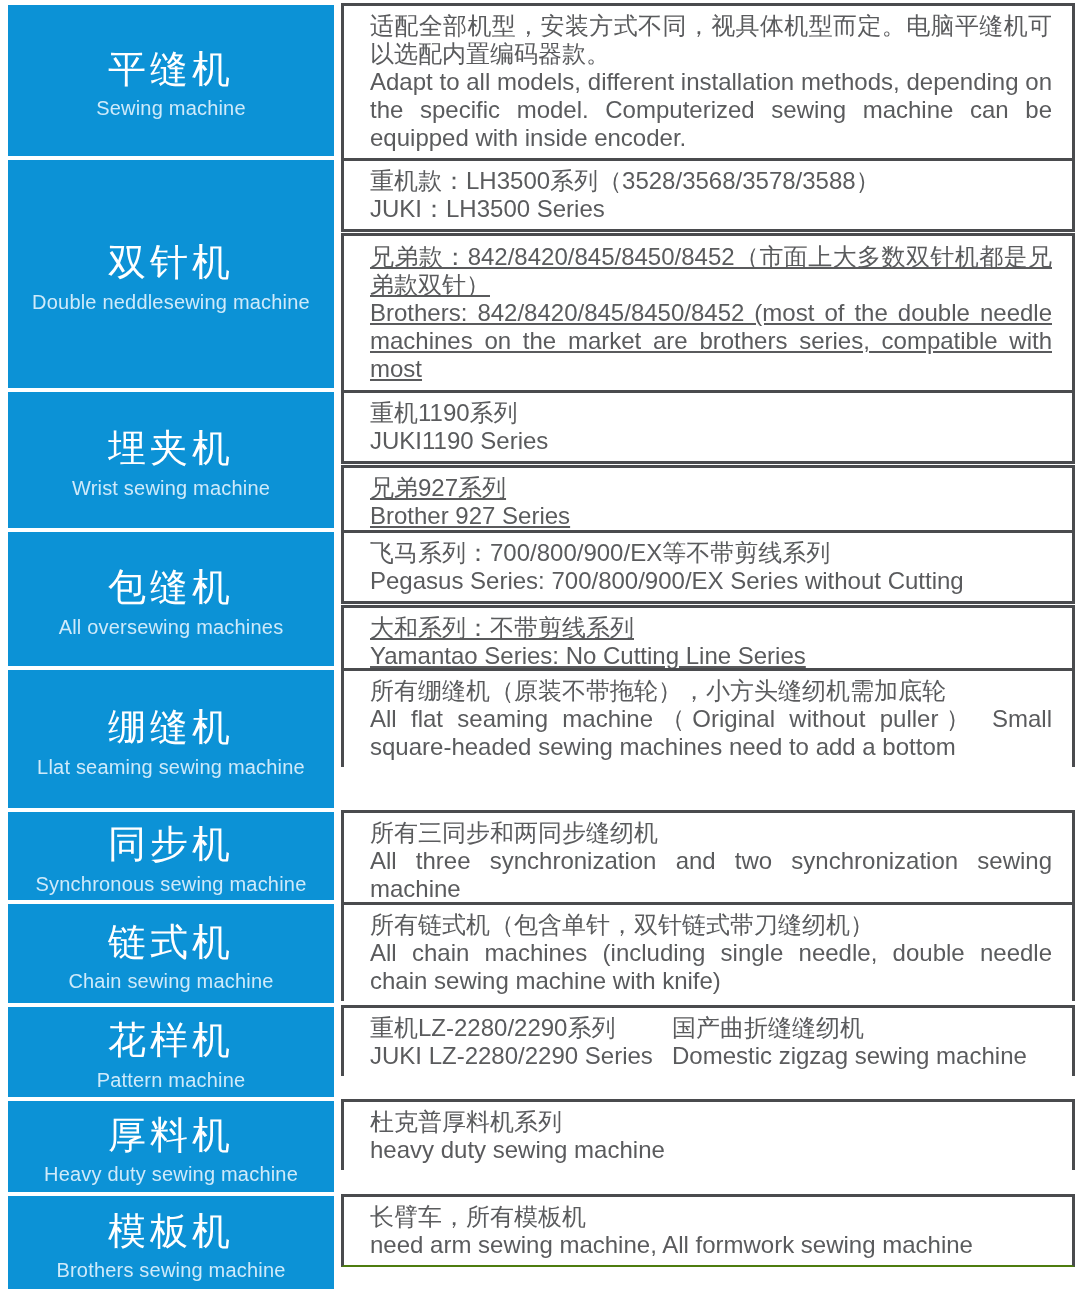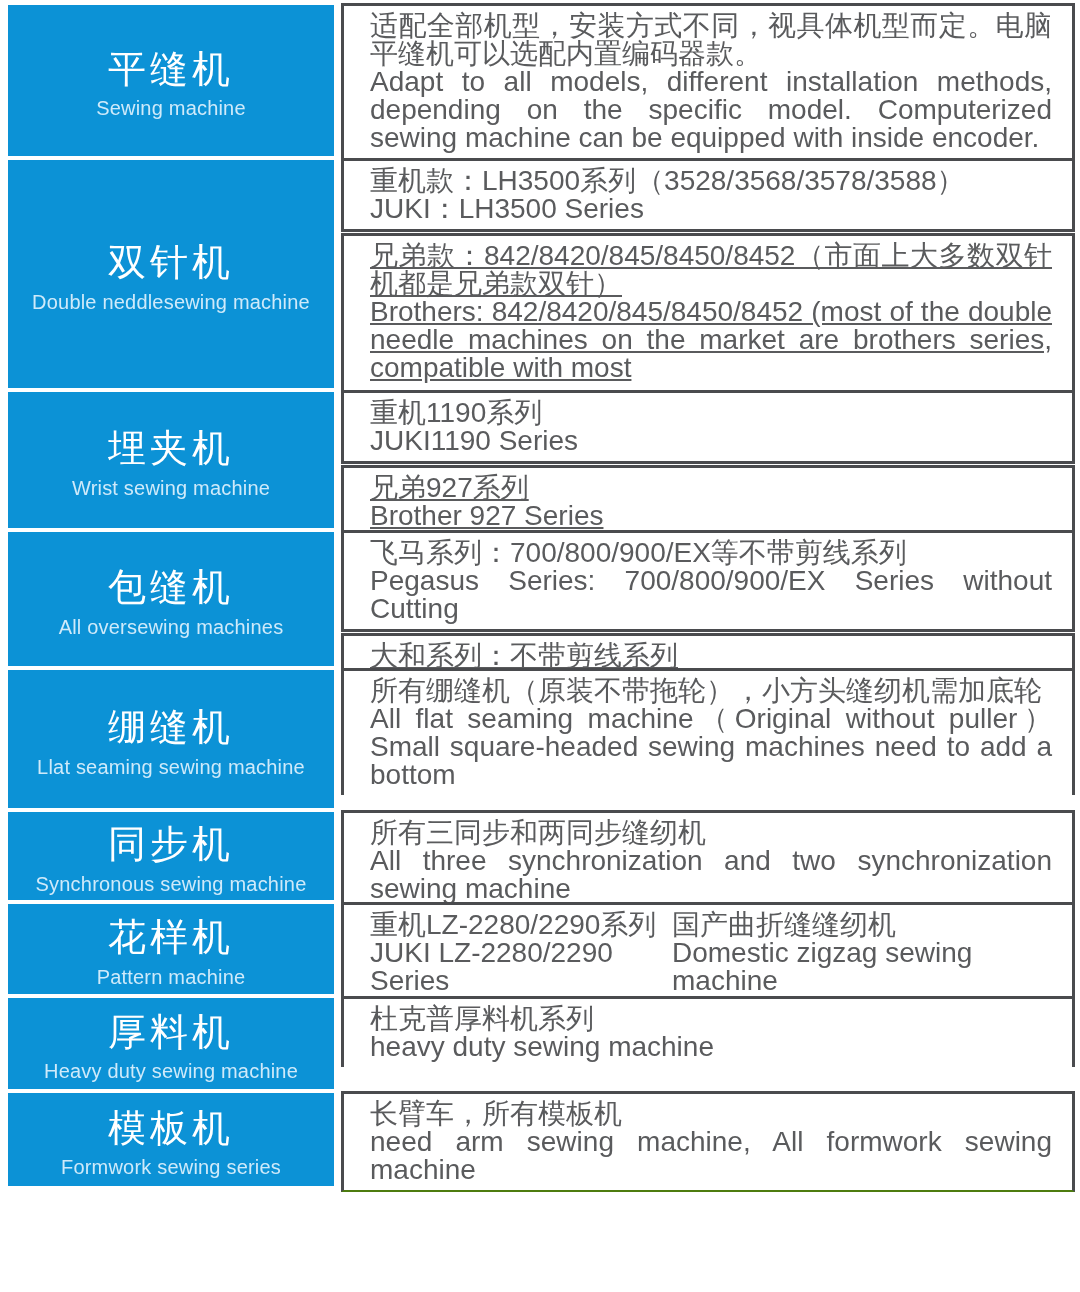--- a/index.html
+++ b/index.html
@@ -39,23 +39,23 @@
     letter-spacing:0.2px;
   }
   
   .specs{flex:1;display:flex;flex-direction:column;min-width:0;}
   .cell{
     box-sizing:border-box;
     border:3px solid #4a4b4e;
     border-bottom:none;
     padding:6px 20px 6px 26px;
     color:#5a5b5d;
-    font-size:28px;
+    font-size:24px;
     line-height:28px;
-    display:flex;flex-direction:column;
+    display:flex;flex-direction:column;justify-content:center;
     background:#ffffff;
   }
   .cell.sub-first{border-bottom:3px solid #4a4b4e;}
   .cell + .cell{margin-top:1px;flex:1;text-decoration:underline;}
   .group:last-child .cell:last-child{border-bottom:2px solid #4d7c0f;}
   .cell p{margin:0;text-align:justify;}
   .cols{display:flex;}
   .cols .col{min-width:0;}
   .cols .col:first-child{width:302px;flex:0 0 302px;}
   .cols .col p{text-align:left;}
@@ -148,20 +148,32 @@
       <div class="type-en">Synchronous sewing machine</div>
     </div>
     <div class="specs">
       <div class="cell">
         <p>所有三同步和两同步缝纫机</p>
         <p>All three synchronization and two synchronization sewing machine</p>
       </div>
     </div>
   </div>
 
+  <div class="group" style="height:103px">
+    <div class="type-cell">
+      <div class="type-zh">链式机</div>
+      <div class="type-en">Chain sewing machine</div>
+    </div>
+    <div class="specs">
+      <div class="cell">
+        <p>所有链式机（包含单针，双针链式带刀缝纫机）</p>
+        <p>All chain machines (including single needle, double needle chain sewing machine with knife)</p>
+      </div>
+    </div>
+  </div>
 
   <div class="group" style="height:94px">
     <div class="type-cell">
       <div class="type-zh">花样机</div>
       <div class="type-en">Pattern machine</div>
     </div>
     <div class="specs">
       <div class="cell">
         <div class="cols">
           <div class="col">
@@ -186,21 +198,21 @@
       <div class="cell">
         <p>杜克普厚料机系列</p>
         <p>heavy duty sewing machine</p>
       </div>
     </div>
   </div>
 
   <div class="group" style="height:97px">
     <div class="type-cell">
       <div class="type-zh">模板机</div>
-      <div class="type-en">Formwork sewing series</div>
+      <div class="type-en">Brothers sewing machine</div>
     </div>
     <div class="specs">
       <div class="cell">
         <p>长臂车，所有模板机</p>
         <p>need arm sewing machine, All formwork sewing machine</p>
       </div>
     </div>
   </div>
 
 </div>

